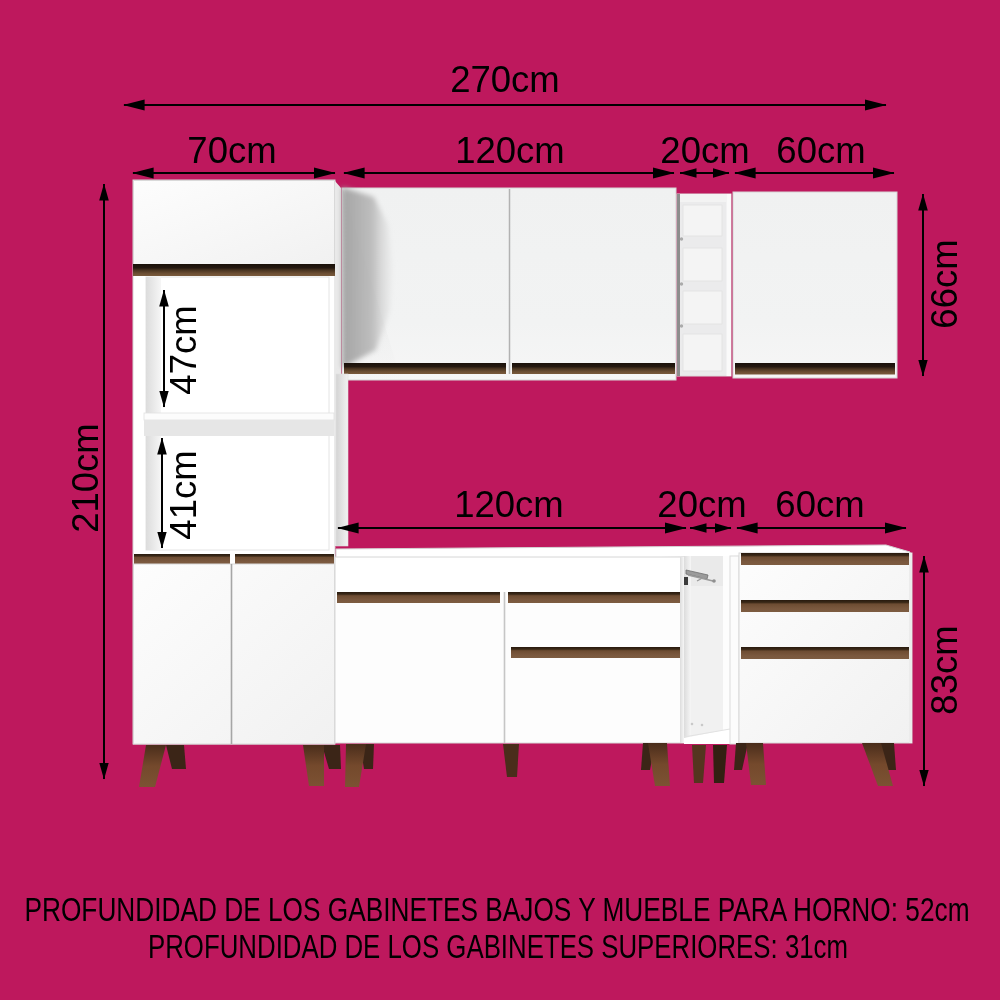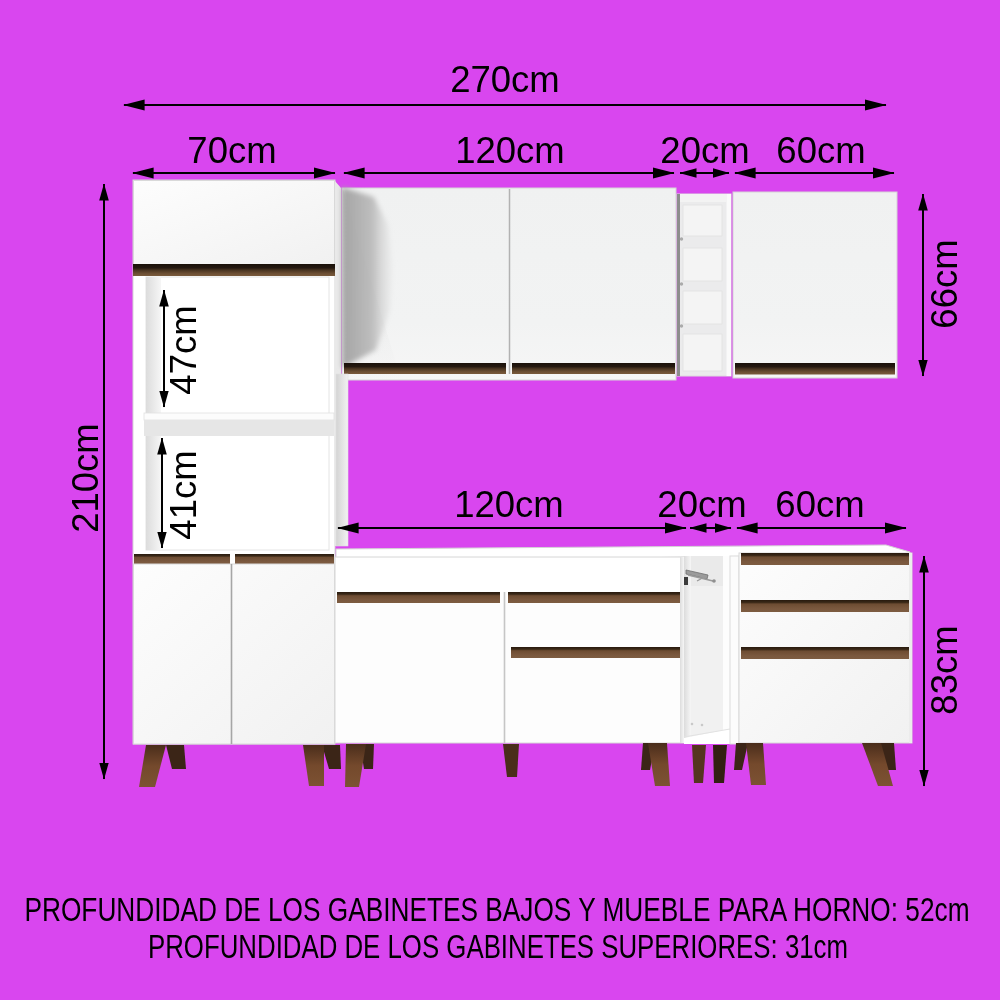--- a/index.html
+++ b/index.html
@@ -1,16 +1,16 @@
 <!DOCTYPE html>
 <html><head>
 <meta charset="utf-8">
 <style>
   html,body{margin:0;padding:0;background:#ffffff;}
-  .wrap{width:1000px;height:1000px;position:relative;background:#d946ef;overflow:hidden;}
+  .wrap{width:1000px;height:1000px;position:relative;background:#be185d;overflow:hidden;}
   svg{position:absolute;left:0;top:0;}
   text{font-family:"Liberation Sans",sans-serif;fill:#000;}
 </style>
 </head>
 <body>
 <div class="wrap">
 <svg width="1000" height="1000" viewBox="0 0 1000 1000">
 <defs>
   <marker id="ae" markerWidth="22" markerHeight="12" refX="21" refY="6" orient="auto" markerUnits="userSpaceOnUse">
     <path d="M0,0.6 L21.6,6 L0,11.4 Z" fill="#000"></path>

